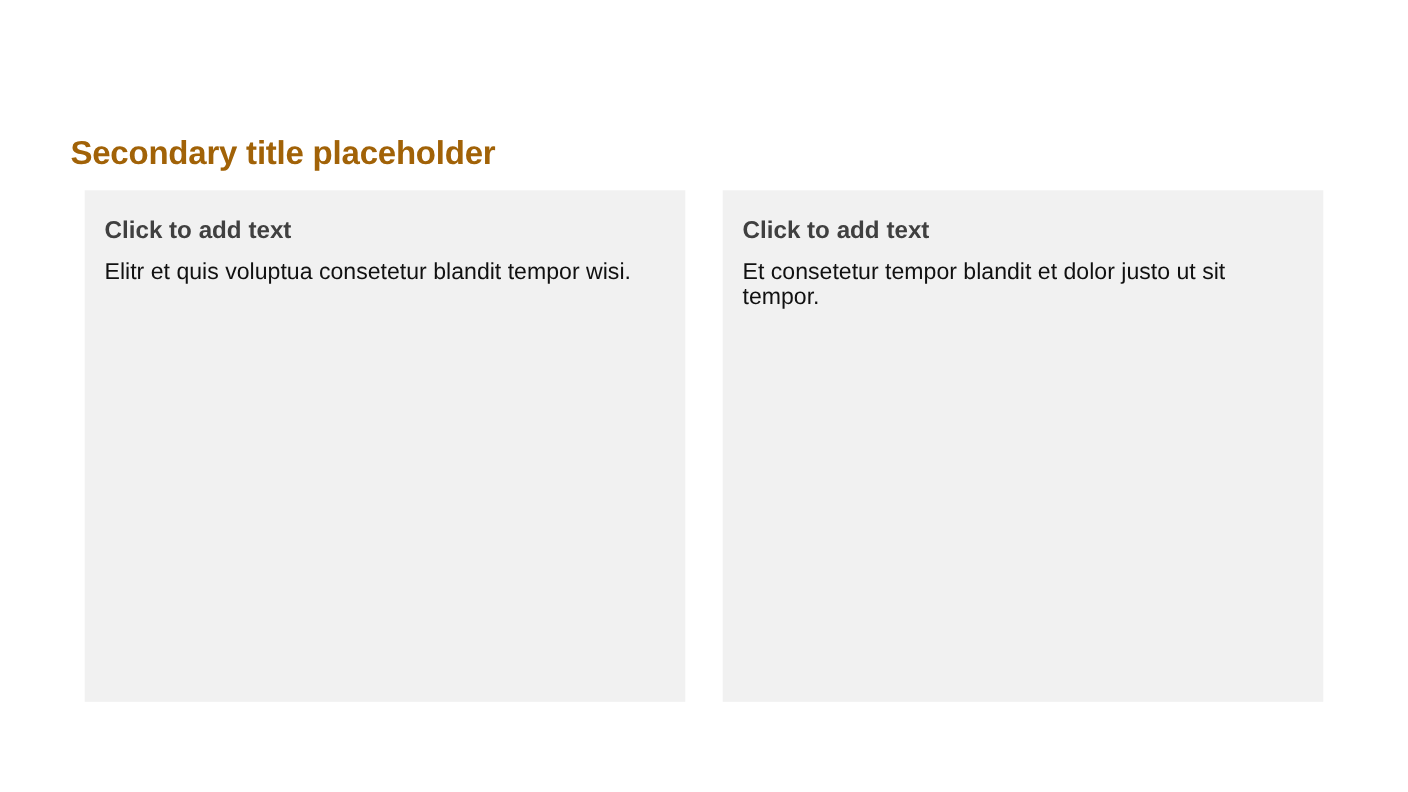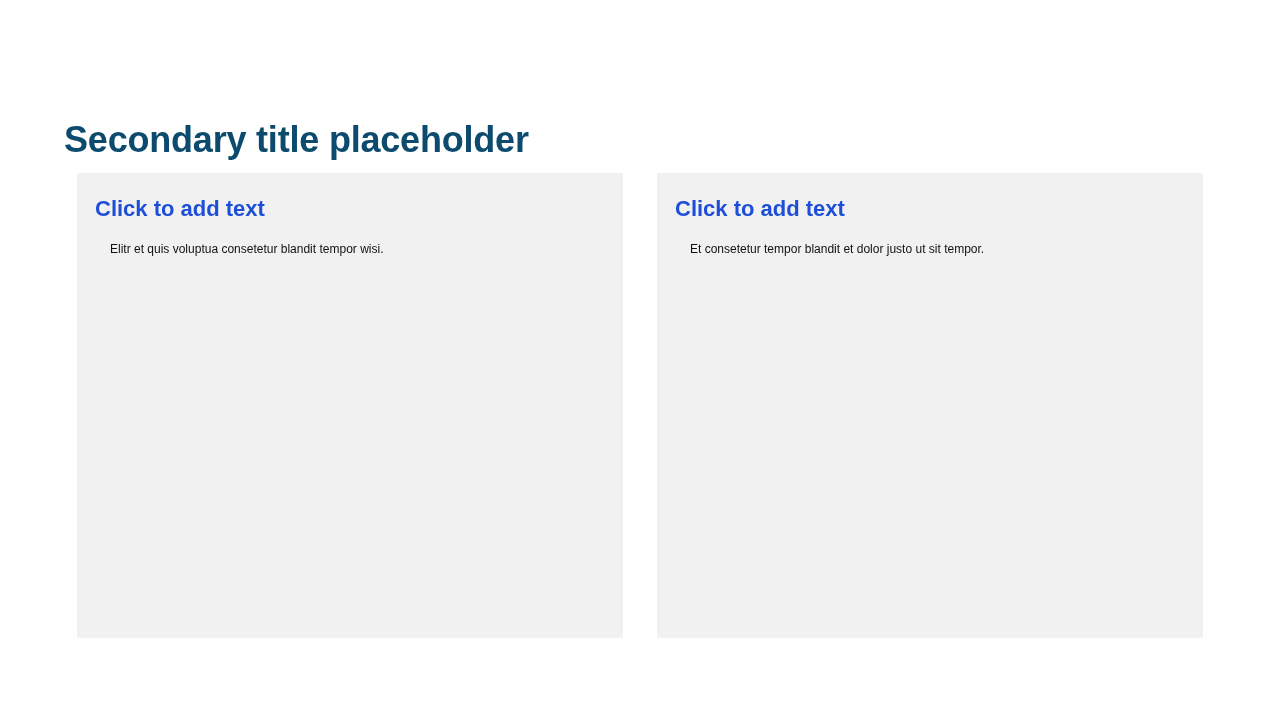--- a/index.html
+++ b/index.html
@@ -19,24 +19,24 @@
     height: 720px;
     background: #ffffff;
     box-sizing: border-box;
   }
   .slide-title {
     position: absolute;
     left: 64px;
     top: 118px;
     width: 1152px;
     margin: 0;
-    font-size: 36px;
+    font-size: 30px;
     line-height: 44px;
     font-weight: bold;
-    color: #0c4a6e;
+    color: #a16207;
     letter-spacing: -0.2px;
   }
   .content-row {
     position: absolute;
     left: 77px;
     top: 173px;
     width: 1126px;
     height: 465px;
     display: flex;
     justify-content: space-between;
@@ -46,25 +46,25 @@
     height: 465px;
     background: #f1f1f1;
     box-sizing: border-box;
     padding: 22px 18px 18px 18px;
   }
   .box-heading {
     margin: 0 0 14px 0;
     font-size: 22px;
     line-height: 28px;
     font-weight: bold;
-    color: #1d4ed8;
+    color: #404040;
   }
   .box-text {
-    margin: 15px;
-    font-size: 12px;
+    margin: 0;
+    font-size: 21px;
     line-height: 22px;
     color: #111111;
   }
 </style>
 </head>
 <body>
 
 <div class="slide">
 
   <h1 class="slide-title">Secondary title placeholder</h1>

